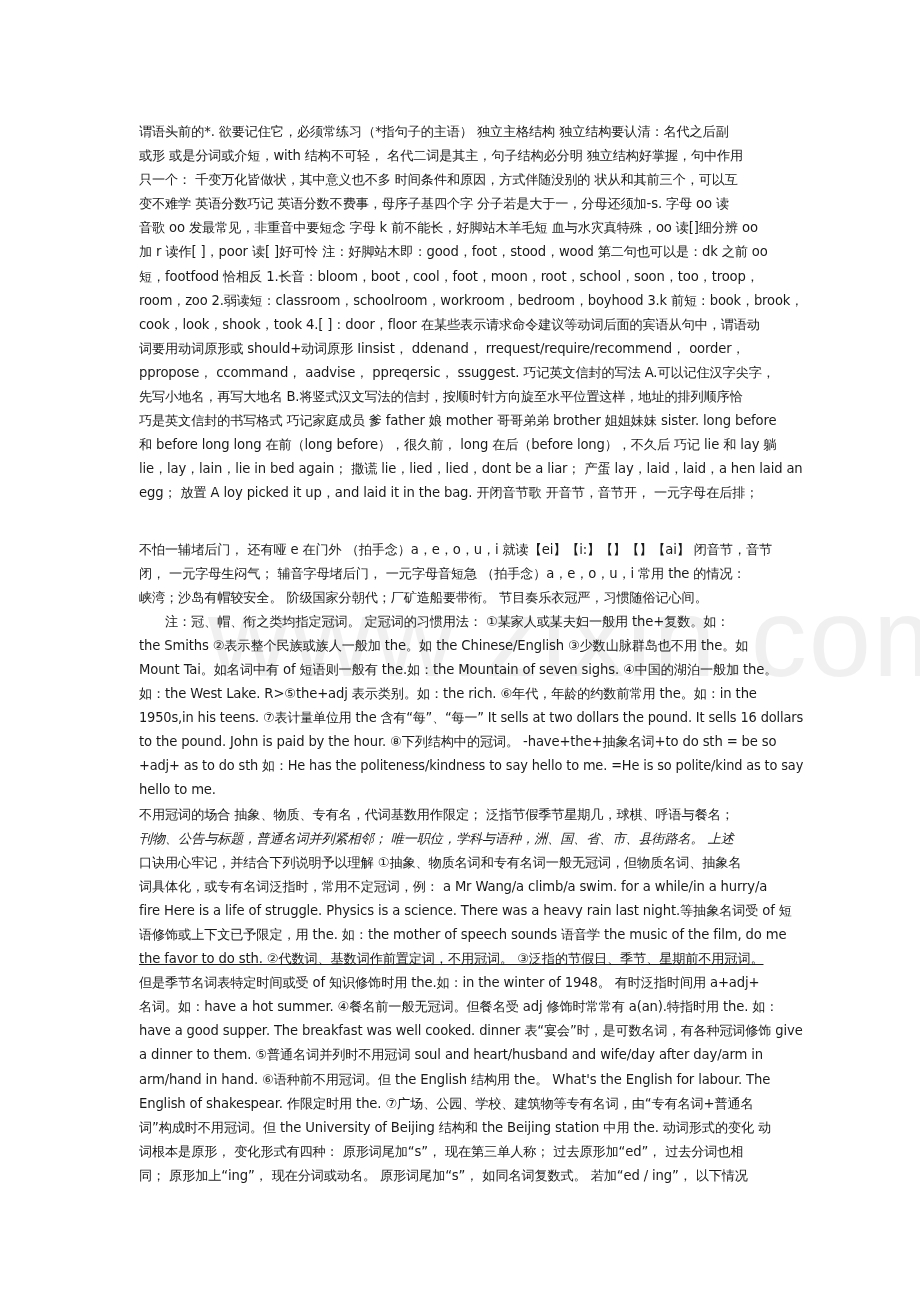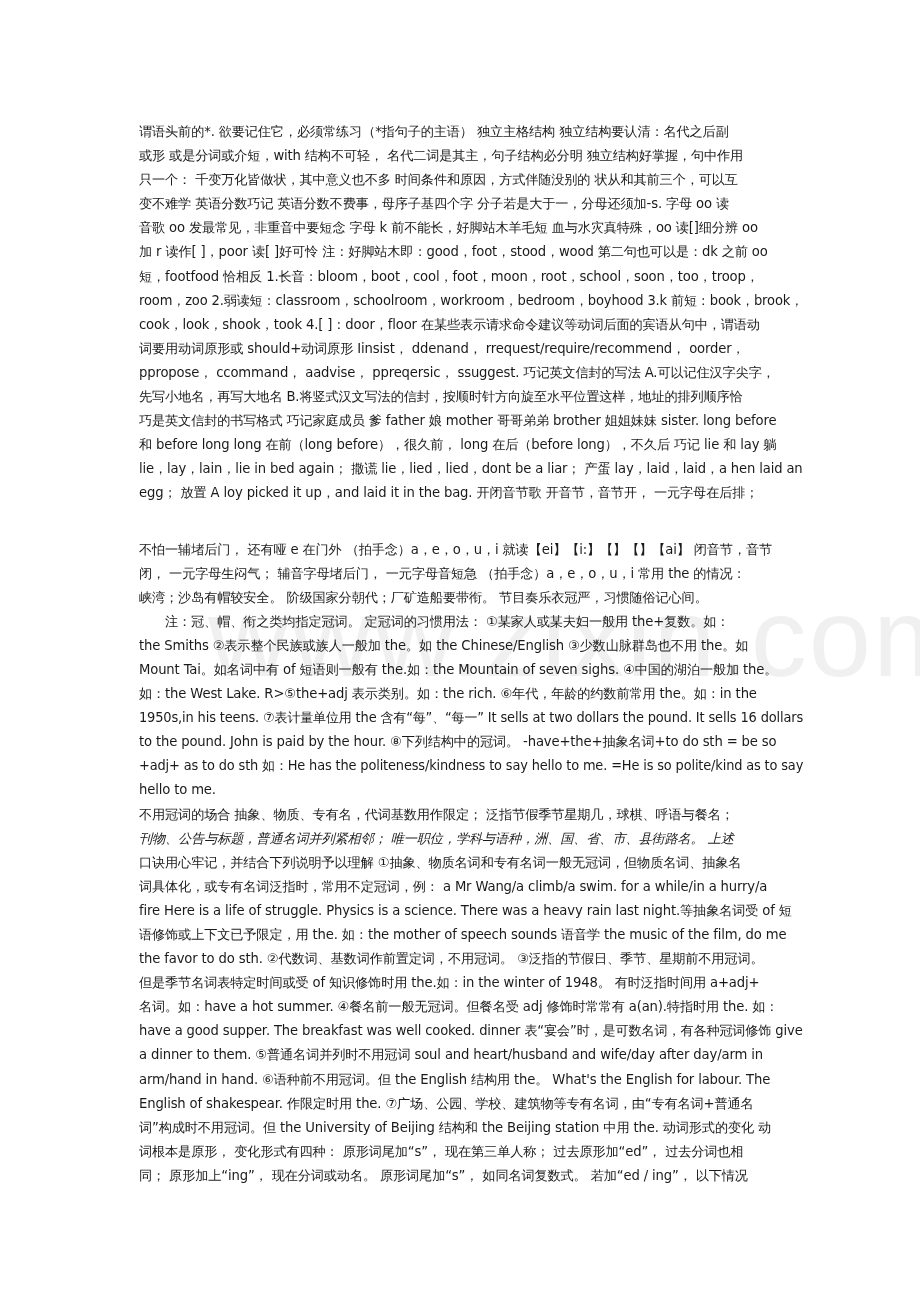--- a/index.html
+++ b/index.html
@@ -77,21 +77,21 @@
     <div class="line" style="transform-origin: 0px 50%; display: block; transform: scaleX(0.9852);">1950s,in his teens. ⑦表计量单位用 the 含有“每”、“每一” It sells at two dollars the pound. It sells 16 dollars</div>
     <div class="line" style="transform-origin: 0px 50%; display: block;">to the pound. John is paid by the hour. ⑧下列结构中的冠词。 -have+the+抽象名词+to do sth = be so</div>
     <div class="line" style="transform-origin: 0px 50%; display: block; transform: scaleX(0.9822);">+adj+ as to do sth 如：He has the politeness/kindness to say hello to me. =He is so polite/kind as to say</div>
     <div class="line">hello to me.</div>
     <div class="line" style="transform-origin: 0px 50%; display: block;">不用冠词的场合 抽象、物质、专有名，代词基数用作限定； 泛指节假季节星期几，球棋、呼语与餐名；</div>
     <div class="line" style="transform-origin: 0px 50%; display: block; font-style: italic;">刊物、公告与标题，普通名词并列紧相邻； 唯一职位，学科与语种，洲、国、省、市、县街路名。 上述</div>
     <div class="line" style="transform-origin: 0px 50%; display: block;">口诀用心牢记，并结合下列说明予以理解 ①抽象、物质名词和专有名词一般无冠词，但物质名词、抽象名</div>
     <div class="line" style="transform-origin: 0px 50%; display: block;">词具体化，或专有名词泛指时，常用不定冠词，例： a Mr Wang/a climb/a swim. for a while/in a hurry/a</div>
     <div class="line" style="transform-origin: 0px 50%; display: block;">fire Here is a life of struggle. Physics is a science. There was a heavy rain last night.等抽象名词受 of 短</div>
     <div class="line" style="transform-origin: 0px 50%; display: block;">语修饰或上下文已予限定，用 the. 如：the mother of speech sounds 语音学 the music of the film, do me</div>
-    <div class="line" style="transform-origin: 0px 50%; display: block;">the favor to do sth. ②代数词、基数词作前置定词，不用冠词。 ③泛指的节假日、季节、星期前不用冠词。</div>
+    <div class="line" style="transform-origin: 0px 50%; display: block; text-decoration: underline;">the favor to do sth. ②代数词、基数词作前置定词，不用冠词。 ③泛指的节假日、季节、星期前不用冠词。</div>
     <div class="line" style="transform-origin: 0px 50%; display: block;">但是季节名词表特定时间或受 of 知识修饰时用 the.如：in the winter of 1948。 有时泛指时间用 a+adj+</div>
     <div class="line" style="transform-origin: 0px 50%; display: block;">名词。如：have a hot summer. ④餐名前一般无冠词。但餐名受 adj 修饰时常常有 a(an).特指时用 the. 如：</div>
     <div class="line" style="transform-origin: 0px 50%; display: block; transform: scaleX(0.9955);">have a good supper. The breakfast was well cooked. dinner 表“宴会”时，是可数名词，有各种冠词修饰 give</div>
     <div class="line" style="transform-origin: 0px 50%; display: block;">a dinner to them. ⑤普通名词并列时不用冠词 soul and heart/husband and wife/day after day/arm in</div>
     <div class="line" style="transform-origin: 0px 50%; display: block;">arm/hand in hand. ⑥语种前不用冠词。但 the English 结构用 the。 What's the English for labour. The</div>
     <div class="line" style="transform-origin: 0px 50%; display: block;">English of shakespear. 作限定时用 the. ⑦广场、公园、学校、建筑物等专有名词，由“专有名词+普通名</div>
     <div class="line" style="transform-origin: 0px 50%; display: block;">词”构成时不用冠词。但 the University of Beijing 结构和 the Beijing station 中用 the. 动词形式的变化 动</div>
     <div class="line" style="transform-origin: 0px 50%; display: block;">词根本是原形， 变化形式有四种： 原形词尾加“s”， 现在第三单人称； 过去原形加“ed”， 过去分词也相</div>
     <div class="line" style="transform-origin: 0px 50%; display: block;">同； 原形加上“ing”， 现在分词或动名。 原形词尾加“s”， 如同名词复数式。 若加“ed / ing”， 以下情况</div>
   </div>

